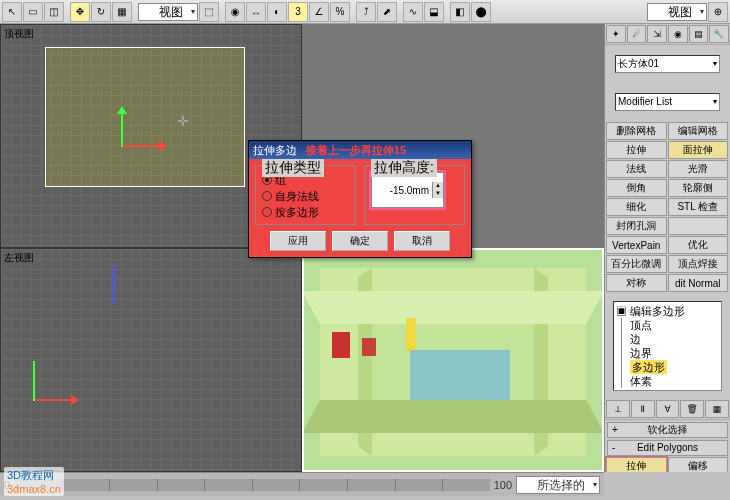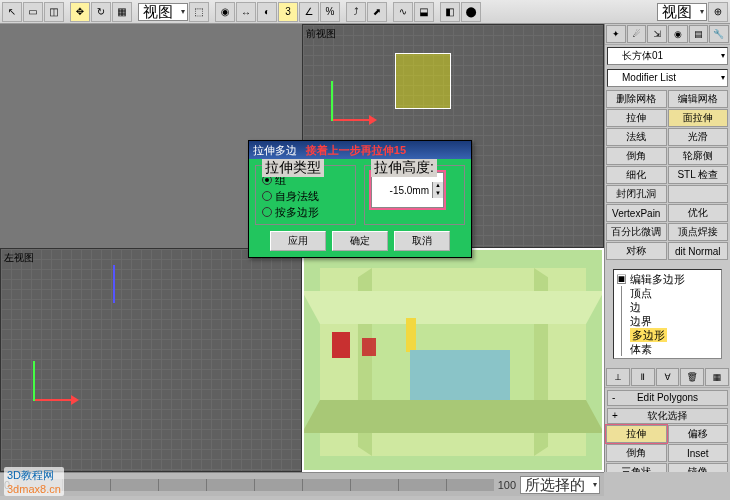--- a/index.html
+++ b/index.html
@@ -2,21 +2,21 @@
 <html><head>
 <meta charset="utf-8">
 <style>
 * { box-sizing: border-box; margin: 0; padding: 0; font-family: "SimSun", Arial, sans-serif; font-size: 11px; }
 body { width: 730px; height: 500px; background: #c0c0c0; overflow: hidden; position: relative; }
 
 .toolbar { height: 24px; background: linear-gradient(#e8e8e8,#d4d4d4); border-bottom: 1px solid #999; display: flex; align-items: center; padding: 0 2px; gap: 1px; }
 .tool-btn { width: 20px; height: 20px; background: #d8d8d8; border: 1px solid #aaa; display: flex; align-items: center; justify-content: center; cursor: pointer; font-size: 10px; }
 .tool-btn.active { background: #fff3a0; }
 .tool-sep { width: 4px; }
-.dropdown { height: 18px; background: #fff; border: 1px solid #888; padding: 0 14px 0 4px; min-width: 48px; position: relative; font-size: 15px; line-height: 16px; font-family: Liberation Serif, serif; }
+.dropdown { height: 18px; background: #fff; border: 1px solid #888; padding: 0 14px 0 20px; min-width: 48px; position: relative; font-size: 12px; line-height: 16px; font-family: Liberation Serif, serif; }
 .dropdown::after { content: "▾"; position: absolute; right: 2px; top: 0; font-size: 8px; color: #333; }
 
 .main { display: flex; height: 448px; }
 .viewports { flex: 1; position: relative; background: #787878; }
 .vp { position: absolute; background: #606060; background-image:
   repeating-linear-gradient(#6a6a6a 0 1px, transparent 1px 10px),
   repeating-linear-gradient(90deg,#6a6a6a 0 1px, transparent 1px 10px);
   border: 1px solid #333; }
 .vp.tl { left: 0; top: 0; width: 50%; height: 50%; }
 .vp.tr { left: 50%; top: 0; width: 50%; height: 50%; }
@@ -39,38 +39,38 @@
 .poster { position: absolute; }
 .p1 { left: 12px; top: 64px; width: 18px; height: 26px; background: #c83030; }
 .p2 { left: 42px; top: 70px; width: 14px; height: 18px; background: #c83030; opacity: .9; }
 .p3 { left: 86px; top: 50px; width: 10px; height: 34px; background: #f2d840; }
 .p4 { left: 90px; top: 82px; width: 100px; height: 50px; background: #8ac4c8; }
 
 .panel { width: 126px; background: #c8c8c8; border-left: 1px solid #888; display: flex; flex-direction: column; overflow: hidden; }
 .panel-row { display: flex; gap: 1px; padding: 1px; border-bottom: 1px solid #aaa; }
 .panel-row.icons .pi { flex: 1; height: 18px; background: #d4d4d4; border: 1px solid #999; font-size: 9px; display: flex; align-items: center; justify-content: center; }
 .pi.sel { background: #fff3a0; }
-.long-field { margin: 2px; height: 18px; background: #fff; border: 1px inset #888; padding: 1px 14px 1px 14px; position: relative; font-size: 10px; line-height: 14px; }
+.long-field { margin: 10px; height: 18px; background: #fff; border: 1px inset #888; padding: 1px 14px 1px 2px; position: relative; font-size: 10px; line-height: 14px; }
 .long-field::after { content: "▾"; position: absolute; right: 2px; top: 1px; font-size: 8px; }
 .mod-btns { display: flex; flex-wrap: wrap; padding: 1px; gap: 1px; }
 .mb { height: 18px; background: #d8d8d8; border: 1px solid #999; font-size: 10px; display: flex; align-items: center; justify-content: center; }
 .mb.w2 { width: calc(50% - 1px); }
 .mb.sel { background: #eee099; }
 
 .tree { background: #fff; margin: 8px; border: 1px inset #888; padding: 2px; font-size: 10px; line-height: 14px; }
 .tree .t-root { }
 .tree .t-sub { padding-left: 14px; position: relative; }
 .tree .t-sub::before { content: ""; position: absolute; left: 5px; top: 0; bottom: 0; border-left: 1px solid #888; }
 .tree .hl { background: #ffe060; display: inline-block; padding: 0 2px; }
 
 .rollout-hdr { width: calc(100% - 4px); margin: 2px 2px 0 2px; height: 16px; background: #d4d4d4; border: 1px solid #999; font-size: 10px; text-align: center; line-height: 14px; position: relative; }
 .rollout-hdr::before { content: "+"; position: absolute; left: 4px; }
 .rollout-hdr.open::before { content: "-"; }
 
-.dlg { position: absolute; left: 248px; top: 140px; width: 224px; background: #22c55e; border: 1px solid #000; box-shadow: 2px 2px 4px rgba(0,0,0,.4); z-index: 50; }
+.dlg { position: absolute; left: 248px; top: 140px; width: 224px; background: #ef4444; border: 1px solid #000; box-shadow: 2px 2px 4px rgba(0,0,0,.4); z-index: 50; }
 .dlg-title { height: 18px; background: linear-gradient(#1a3a7a,#3862b0); color: #fff; font-size: 10px; line-height: 18px; padding: 0 4px; }
 .dlg-title .note { color: #ff4040; font-weight: bold; margin-left: 6px; }
 .dlg-body { padding: 6px; }
 .fieldset { border: 1px solid #888; padding: 6px 6px 4px 6px; margin-bottom: 6px; position: relative; }
 .fieldset .legend { position: absolute; top: -7px; left: 6px; background: #d6d3ce; padding: 0 3px; font-size: 14px; }
 .radio-row { font-size: 10px; line-height: 16px; display: flex; align-items: center; gap: 3px; }
 .radio-dot { width: 10px; height: 10px; border: 1px solid #333; border-radius: 50%; display: inline-flex; align-items: center; justify-content: center; }
 .radio-dot.on::after { content: ""; width: 4px; height: 4px; background: #000; border-radius: 50%; }
 .spinner { display: inline-flex; align-items: center; border: 1px solid #888; background: #fff; }
 .spinner.hl { outline: 2px solid #f06090; }
@@ -116,26 +116,28 @@
   <div class="tool-sep"></div>
   <div class="tool-btn">◧</div>
   <div class="tool-btn">⬤</div>
   <div style="flex:1"></div>
   <div class="dropdown">视图</div>
   <div class="tool-btn">⊕</div>
 </div>
 
 <div class="main">
   <div class="viewports">
-    <div class="vp tr">
-      <span class="vp-label">前视图</span>
-      <div class="sel-box" style="left:92px;top:28px;width:56px;height:56px;background:rgba(255,255,0,.4)"></div>
-      <div class="axis ax-r" style="left:28px;top:94px"></div>
-      <div class="arrow-r" style="left:66px;top:90px"></div>
-      <div class="axis ax-g" style="left:28px;top:56px"></div>
+    <div class="vp tl">
+      <span class="vp-label">顶视图</span>
+      <div class="sel-box" style="left:44px;top:22px;width:200px;height:140px"></div>
+      <div class="axis ax-r" style="left:120px;top:120px"></div>
+      <div class="arrow-r" style="left:158px;top:116px"></div>
+      <div class="axis ax-g" style="left:120px;top:82px"></div>
+      <div class="arrow-g" style="left:116px;top:76px"></div>
+      <div style="position:absolute;left:176px;top:88px;color:#aaa;font-size:14px">✛</div>
     </div>
     <div class="vp bl">
       <span class="vp-label">左视图</span>
       <div class="axis ax-r" style="left:32px;top:150px"></div>
       <div class="arrow-r" style="left:70px;top:146px"></div>
       <div class="axis ax-g" style="left:32px;top:112px"></div>
       <div style="position:absolute;left:112px;top:16px;width:2px;height:38px;background:#55f"></div>
     </div>
     <div class="vp br">
       <div class="room">
@@ -194,22 +196,22 @@
     </div>
 
     <div class="panel-row icons">
       <div class="pi">⟂</div>
       <div class="pi">Ⅱ</div>
       <div class="pi">∀</div>
       <div class="pi">🗑</div>
       <div class="pi">▦</div>
     </div>
 
+    <div class="rollout-hdr">软化选择</div>
     <div class="rollout-hdr open">Edit Polygons</div>
-    <div class="rollout-hdr">软化选择</div>
     <div class="mod-btns">
       <div class="mb w2 sel" style="outline:1px solid #e06080">拉伸</div>
       <div class="mb w2">偏移</div>
       <div class="mb w2">倒角</div>
       <div class="mb w2">Inset</div>
       <div class="mb w2">三角状</div>
       <div class="mb w2">镜像</div>
 
     </div>
   </div>

